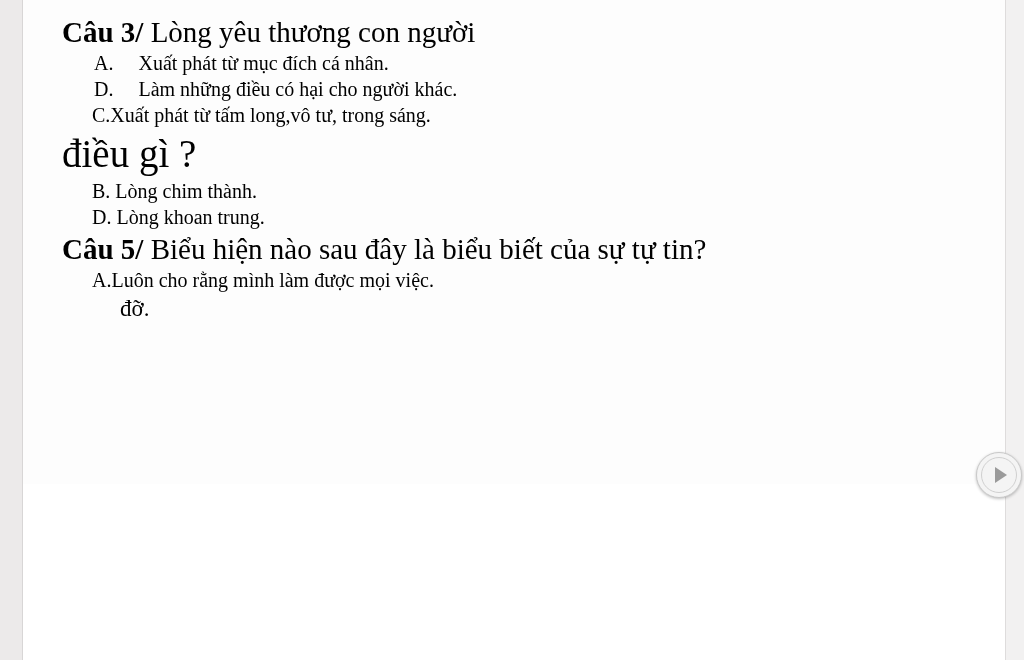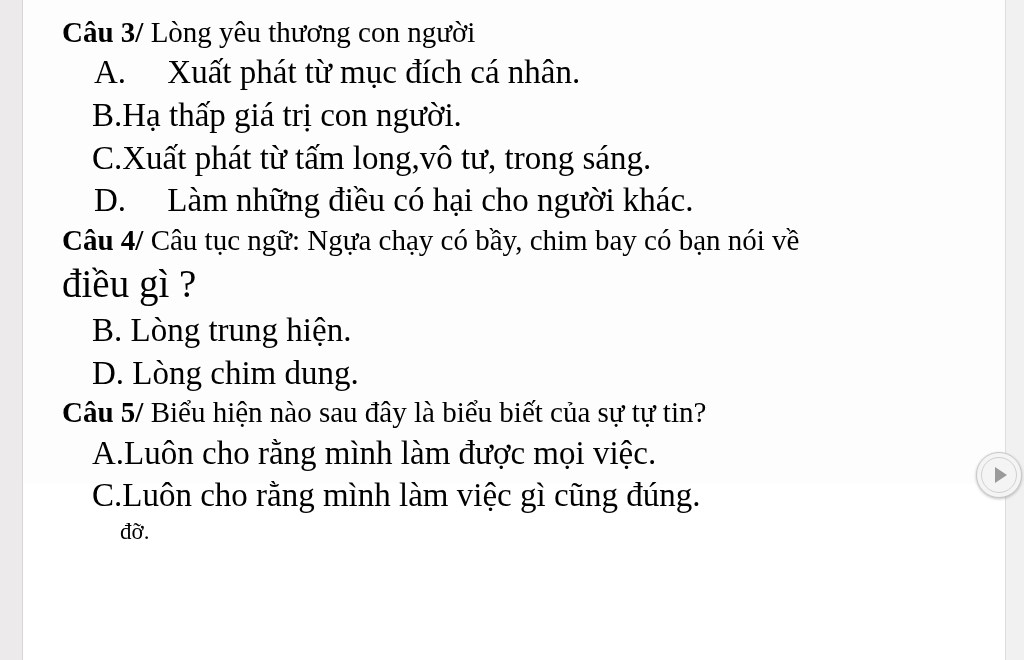--- a/index.html
+++ b/index.html
@@ -49,21 +49,21 @@
     width: 900px;
   }
   .q-head {
     font-size: 29px;
     line-height: 1.29;
   }
   .q-head .label {
     font-weight: bold;
   }
   .opt {
-    font-size: 33px;
+    font-size: 20px;
     line-height: 1.29;
     padding-left: 30px;
     white-space: pre-wrap;
   }
   .opt.indent-more {
     padding-left: 32px;
   }
   .cont {
     font-size: 39px;
     line-height: 1.29;
@@ -115,36 +115,33 @@
 <div class="page">
 
   <div class="edge-left"></div>
   <div class="edge-right"></div>
 
   <div class="content">
 
     <div class="blk">
       <div class="q-head"><span class="label">Câu 3/</span><span> Lòng yêu thương con người</span></div>
       <div class="opt indent-more">A.   Xuất phát từ mục đích cá nhân.</div>
-      <div class="opt">B.Hạ thấp giá trị con người.</div>
+      <div class="opt indent-more">D.   Làm những điều có hại cho người khác.</div>
       <div class="opt">C.Xuất phát từ tấm long,vô tư, trong sáng.</div>
-      <div class="opt indent-more">D.   Làm những điều có hại cho người khác.</div>
     </div>
 
     <div class="blk">
-      <div class="q-head"><span class="label">Câu 4/</span><span> Câu tục ngữ: Ngựa chạy có bầy, chim bay có bạn nói về</span></div>
       <div class="cont">điều gì ?</div>
-      <div class="opt">B. Lòng trung hiện.</div>
-      <div class="opt">D. Lòng chim dung.</div>
+      <div class="opt">B. Lòng chim thành.</div>
+      <div class="opt">D. Lòng khoan trung.</div>
     </div>
 
     <div class="blk">
       <div class="q-head"><span class="label">Câu 5/</span><span> Biểu hiện nào sau đây là biểu biết của sự tự tin?</span></div>
       <div class="opt">A.Luôn cho rằng mình làm được mọi việc.</div>
-      <div class="opt">C.Luôn cho rằng mình làm việc gì cũng đúng.</div>
       <div class="cont-in">đỡ.</div>
     </div>
 
   </div>
 
   <div class="play-btn">
     <div class="inner-ring"></div>
     <div class="tri"></div>
   </div>
 

